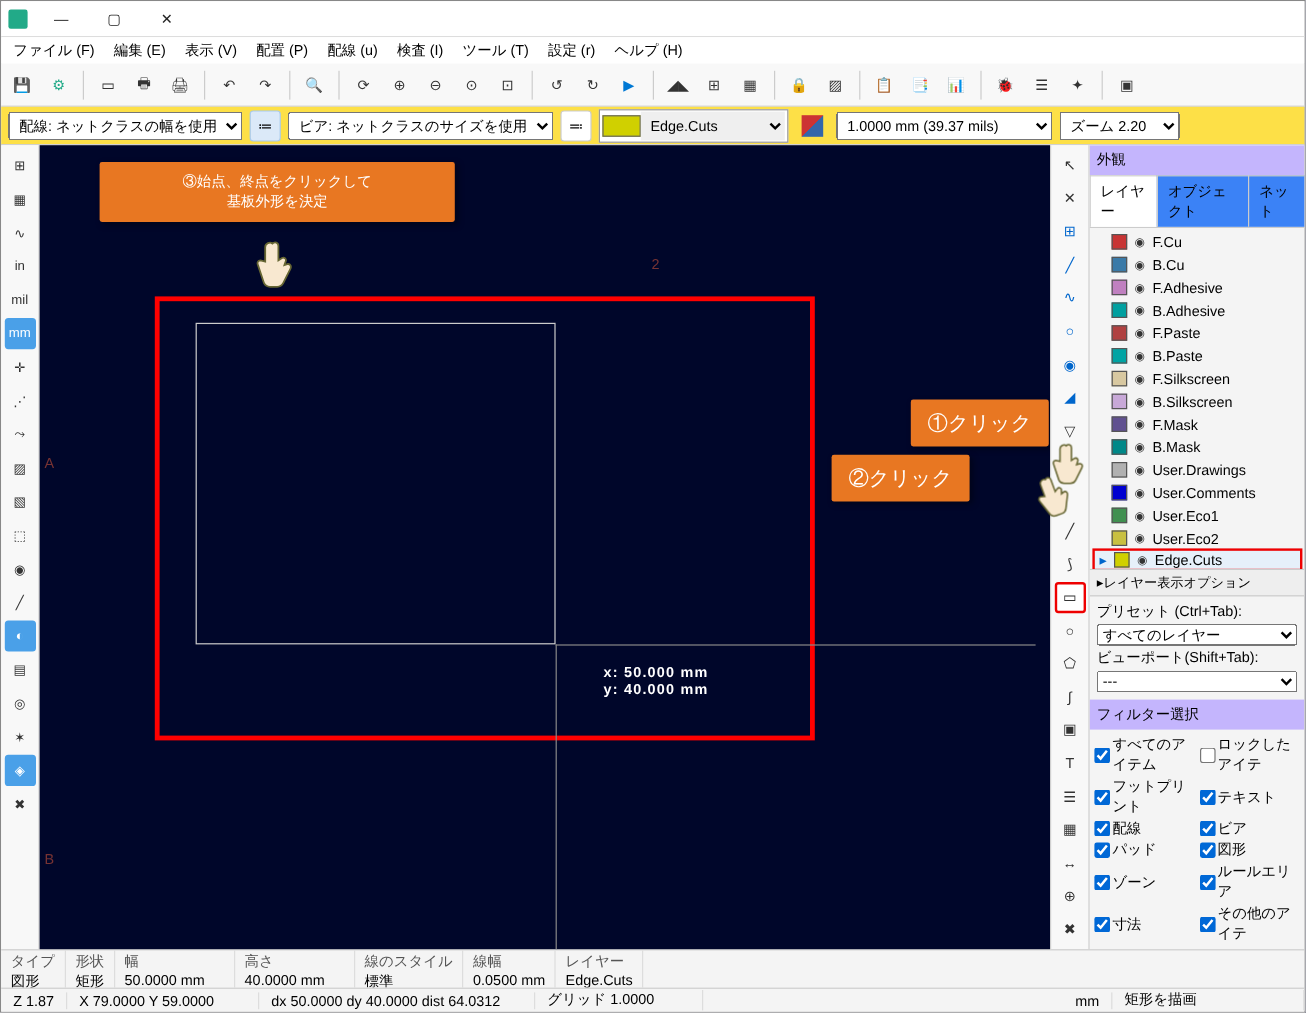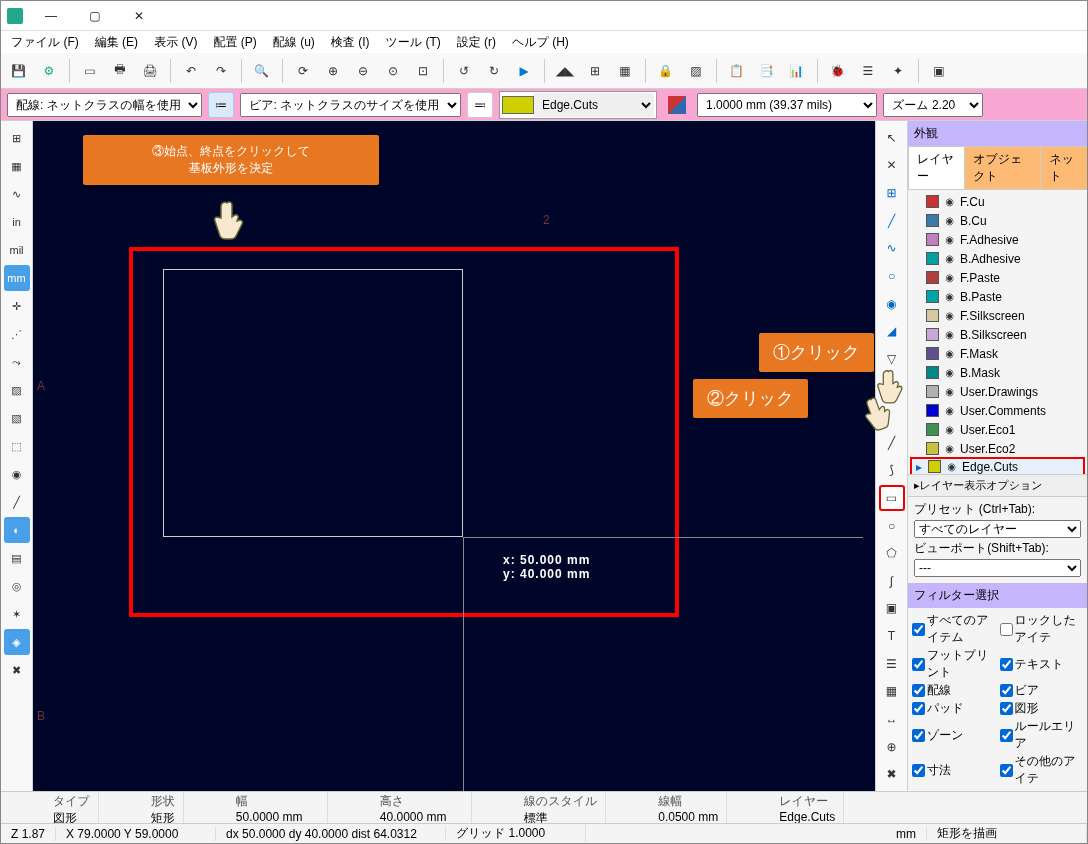--- a/index.html
+++ b/index.html
@@ -7,47 +7,47 @@
 .window { width: 1088px; height: 844px; display: flex; flex-direction: column; border: 1px solid #888; background: #fff; }
 .titlebar { height: 30px; display: flex; align-items: center; padding: 0 6px; background: #fff; border-bottom: 1px solid #ddd; }
 .titlebar .icon { width: 16px; height: 16px; background: #2a8; margin-right: 6px; border-radius:2px;}
 .titlebar .title { flex: 1; }
 .titlebar .winbtn { width: 44px; height: 28px; display: flex; align-items: center; justify-content: center; color: #222; }
 .menubar { height: 22px; display: flex; align-items: center; padding: 0 4px; gap: 4px; background: #fff; }
 .menubar span { padding: 2px 6px; }
 .toolbar { height: 36px; display: flex; align-items: center; padding: 2px 4px; gap: 2px; background: #f8f8f8; border-bottom: 1px solid #d0d0d0; }
 .tbtn { width: 28px; height: 28px; display: flex; align-items: center; justify-content: center; border: 1px solid transparent; border-radius: 3px; color:#333;}
 .tsep { width: 1px; height: 24px; background: #ccc; margin: 0 4px; }
-.optbar { height: 32px; display: flex; align-items: center; padding: 2px 6px; gap: 6px; background: #f9a8d4; border-bottom: 1px solid #d0d0d0; }
+.optbar { height: 32px; display: flex; align-items: center; padding: 2px 6px; gap: 6px; background: #fde047; border-bottom: 1px solid #d0d0d0; }
 .optbar select { height: 24px; font-size: 12px; padding: 0 4px; }
 .optbar .sq { width: 26px; height: 26px; display:flex;align-items:center;justify-content:center;border:1px solid #a8caed;background:#dbe9f8;border-radius:3px;}
 .body { flex: 1; display: flex; min-height: 0; }
 .leftbar { width: 32px; background: #f8f8f8; border-right: 1px solid #d0d0d0; display: flex; flex-direction: column; align-items: center; gap: 2px; padding: 4px 0;}
 .leftbar .lbtn { width: 26px; height: 26px; display:flex;align-items:center;justify-content:center;border-radius:3px;font-size:11px;color:#333;}
 .leftbar .lbtn.active { background: #4aa0e8; color:#fff;}
 .canvas { flex: 1; background: #00062a; position: relative; overflow: hidden; }
 .rightbar { width: 32px; background: #f8f8f8; border-left: 1px solid #d0d0d0; display: flex; flex-direction: column; align-items: center; gap: 2px; padding: 4px 0;}
 .rightbar .rbtn { width: 26px; height: 26px; display:flex;align-items:center;justify-content:center;border-radius:3px;color:#333;}
 .rightbar .rbtn.active { border: 2px solid #e00; background:#fff;}
 .rpanel { width: 180px; background: #f4f4f4; border-left: 1px solid #d0d0d0; display: flex; flex-direction: column; overflow:hidden;}
 .rpanel .hdr { padding: 4px 6px; background: #c4b5fd; font-weight: normal; }
 .tabs { display: flex; border-bottom: 1px solid #ccc; }
-.tabs span { padding: 4px 8px; border: 1px solid #ccc; border-bottom: none; background: #fdba74; margin-right: -1px;}
+.tabs span { padding: 4px 8px; border: 1px solid #ccc; border-bottom: none; background: #3b82f6; margin-right: -1px;}
 .tabs span.active { background: #fff; }
 .layers { flex: 1; overflow-y: auto; padding: 2px 0; max-height:390px;}
 .layer { display: flex; align-items: center; height: 19px; padding: 0 4px; gap: 4px;}
 .layer.sel { background: #e6f0fa; border:2px solid #e00; margin: -1px 2px;}
 .swatch { width: 13px; height: 13px; border: 1px solid #555; flex-shrink:0;}
 .eye { width: 13px; height: 13px; display:inline-flex;align-items:center;justify-content:center;font-size:10px;color:#333;flex-shrink:0;}
 .sect { padding: 3px 6px; background: #eee; border-top: 1px solid #ccc; border-bottom:1px solid #ccc; font-size:11px;}
 .filters { padding: 4px; display: grid; grid-template-columns: 1fr 1fr; gap: 1px 4px; font-size:11px;}
 .filters label { display:flex;align-items:center;gap:2px;}
 .filters input { accent-color:#0068d6;}
 .statusbar1 { height: 32px; display: flex; background: #f4f4f4; border-top: 1px solid #ccc; font-size:11px;}
-.statusbar1 .col { padding: 1px 8px; border-right: 1px solid #ddd; margin-left: 44px;}
+.statusbar1 .col { padding: 1px 8px; border-right: 1px solid #ddd;}
 .statusbar1 .lbl { color:#555; display:block;}
 .statusbar2 { height: 20px; display: flex; align-items:center; background: #f4f4f4; border-top: 1px solid #ccc; font-size:11px;}
 .statusbar2 .cell { padding: 0 10px; border-right: 1px solid #ddd;}
 
 .callout { position:absolute; background:#e87722; color:#fff; padding:8px 14px; font-size:17px; text-align:center; border-radius:2px; box-shadow:2px 2px 5px rgba(0,0,0,0.4);}
 .redbox { position:absolute; border:4px solid #f00;}
 .whitebox { position:absolute; border:1px solid #ccc;}
 .coord { position:absolute; color:#fff; font-family:monospace; font-size:22px; font-weight:600; letter-spacing:1px; text-align:center;}
 .hand { position:absolute; width:36px;height:46px;}
 .hand svg{width:100%;height:100%;}

